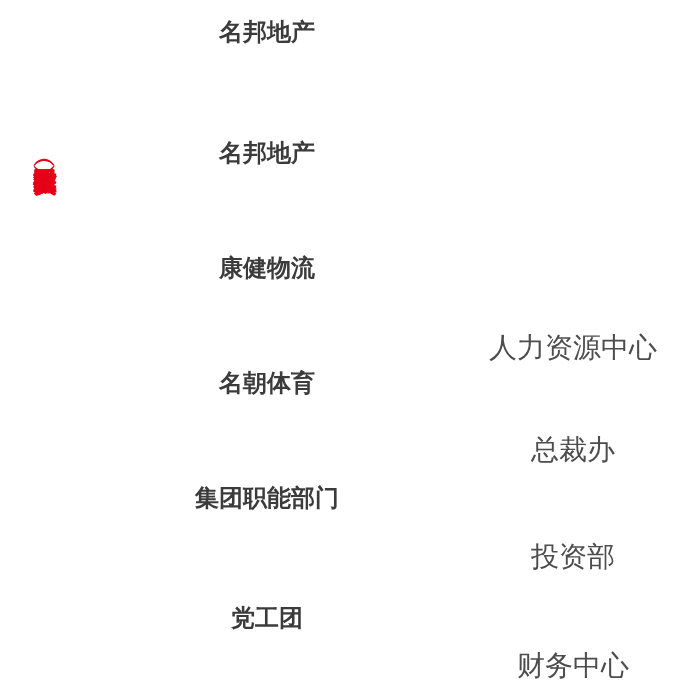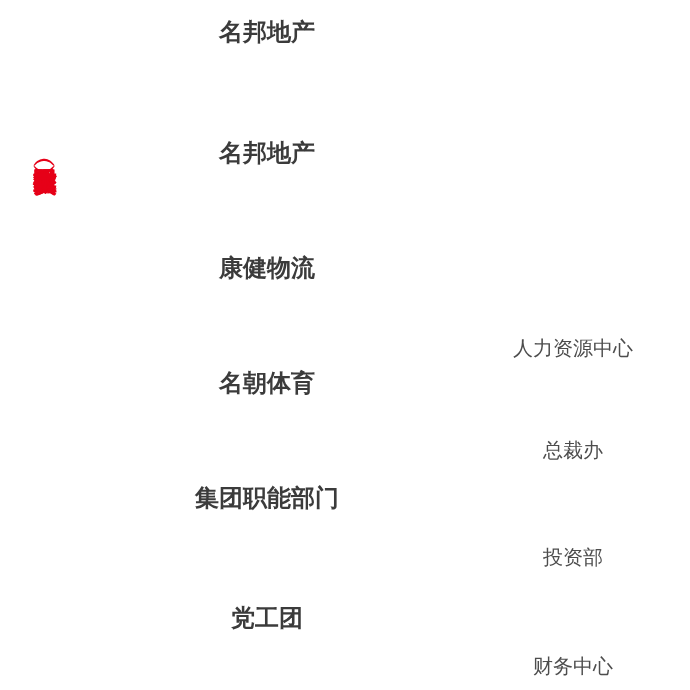--- a/index.html
+++ b/index.html
@@ -44,21 +44,21 @@
     font-size: 24px;
     font-weight: 700;
     color: var(--branch-dark);
     white-space: nowrap;
     cursor: pointer;
   }
   
   .dept-node {
     position: absolute;
     transform: translate(-50%, -50%);
-    font-size: 20px;
+    font-size: 28px;
     font-weight: 400;
     color: var(--department-gray);
     white-space: nowrap;
     cursor: pointer;
   }
   
   .branch-node { left: 267px; }
   .dept-node   { left: 573px; }
   .b0 { top: 32px; }
   .b1 { top: 153px; }

